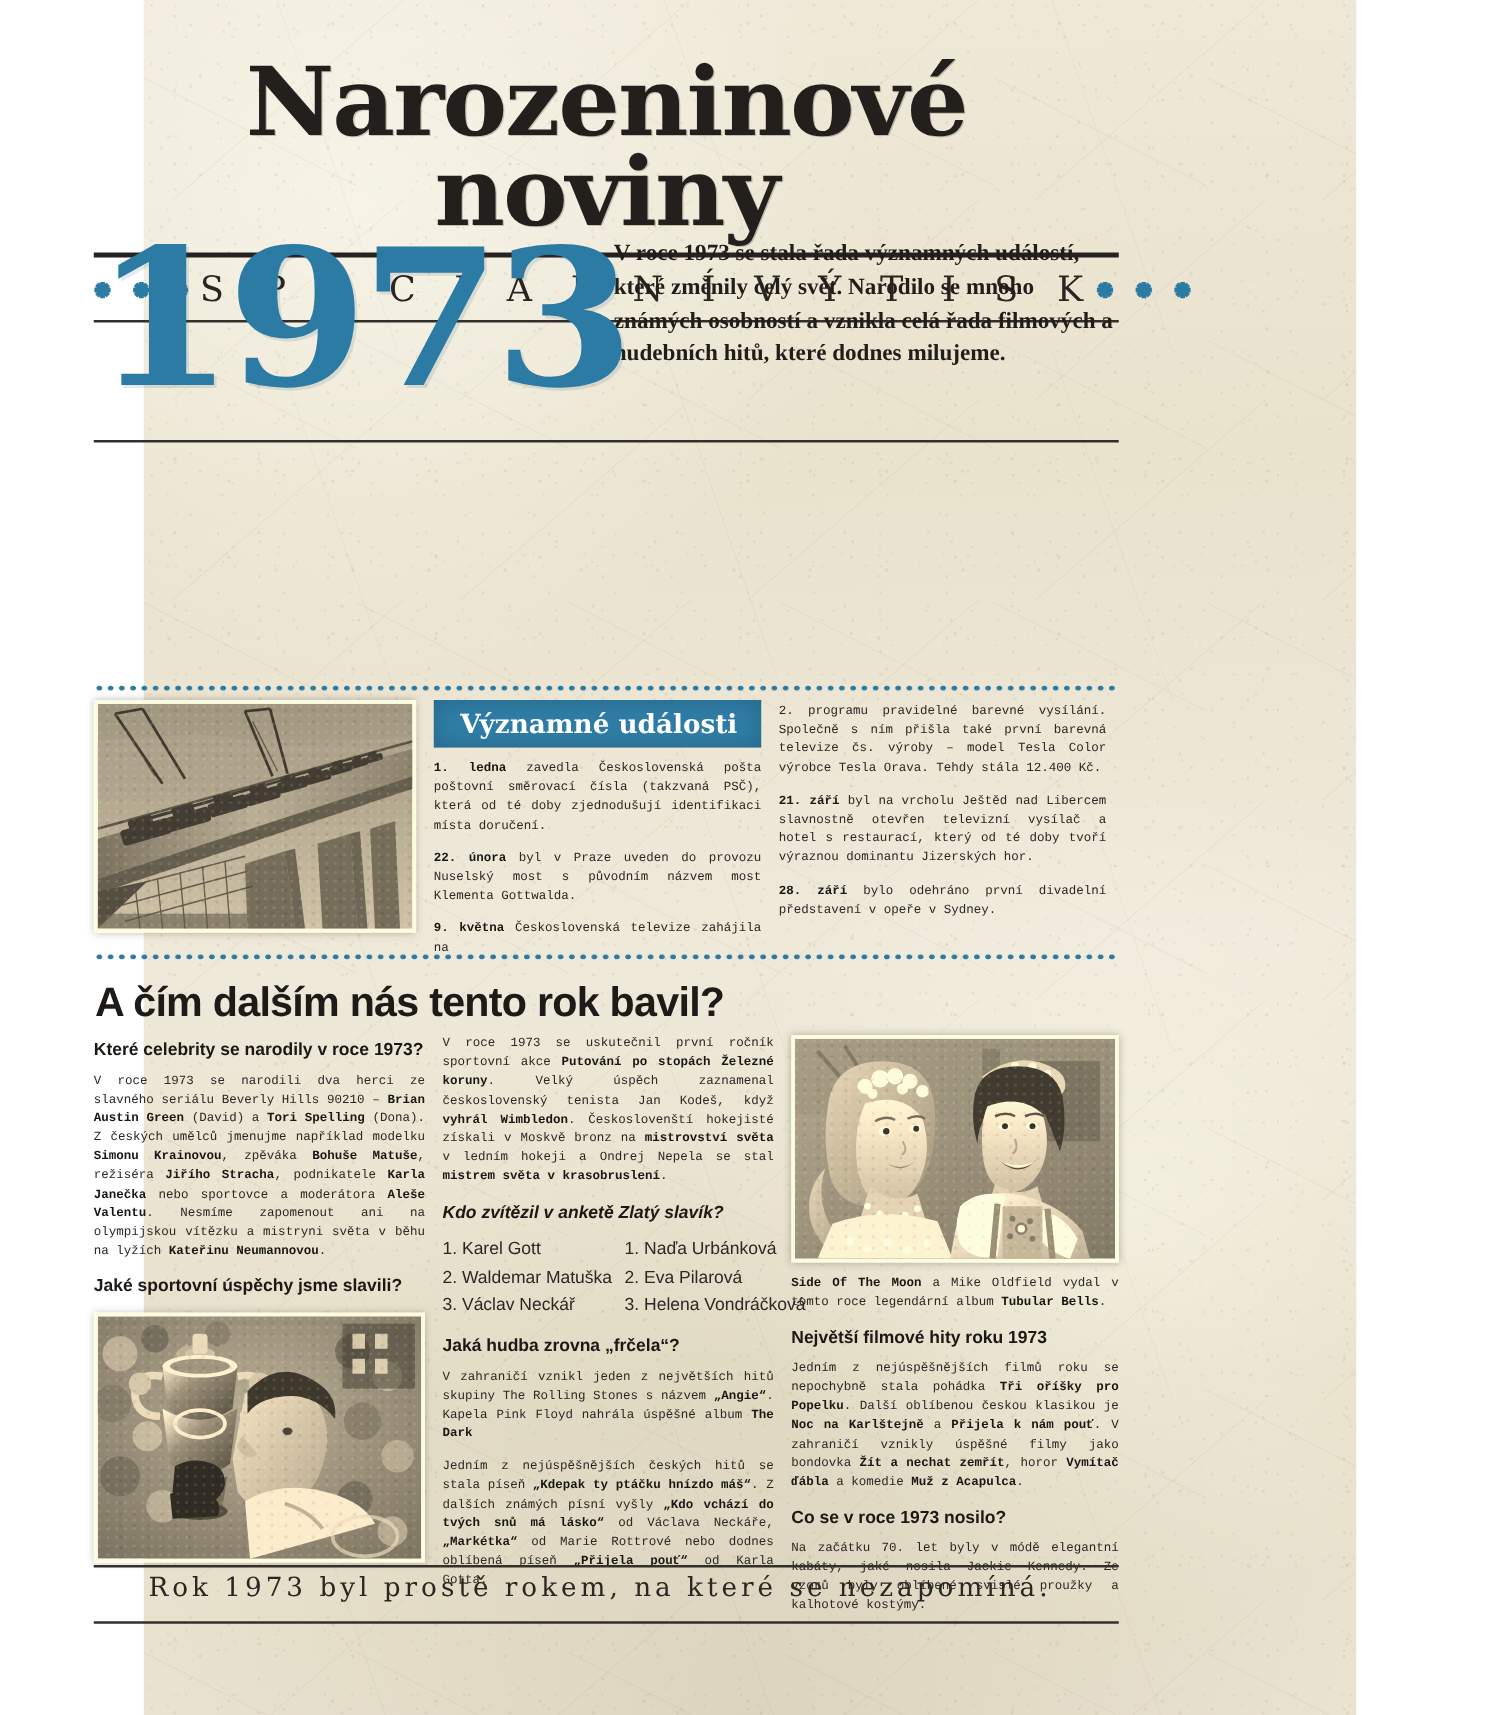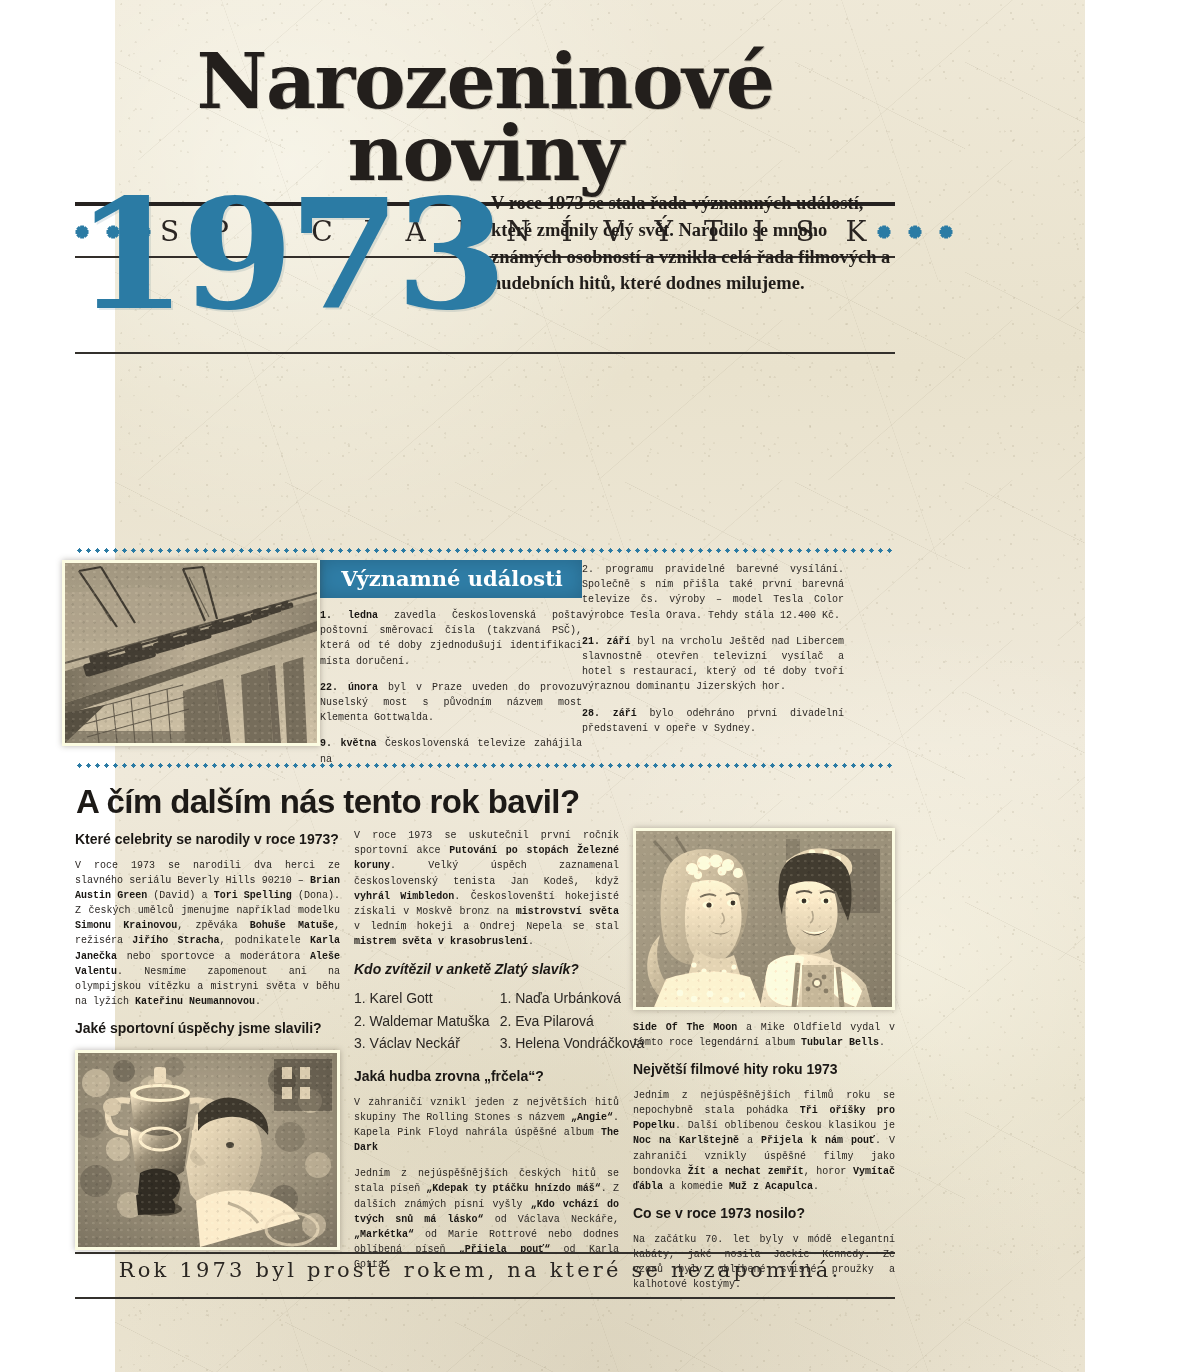--- a/index.html
+++ b/index.html
@@ -141,21 +141,21 @@
   }
 
   
   .dots {
     position: absolute; left: 75px; width: 820px; height: 5px;
     background-image: radial-gradient(circle, #2b7ba4 0 2px, transparent 2.2px);
     background-size: 9px 5px; background-repeat: repeat-x;
   }
 
   
-  .events { position: absolute; left: 62px; top: 560px; width: 820px; display: flex; }
+  .events { position: absolute; left: 75px; top: 560px; width: 820px; display: flex; gap: 14px; }
   .photo {
     border: 3px solid #f3efe2;
     box-shadow: 0 0 6px rgba(60,52,40,.35);
     position: relative; overflow: hidden;
     filter: sepia(.42) contrast(1.04) brightness(.99);
   }
   .photo .grain {
     position: absolute; inset: 0; pointer-events: none; opacity: .20;
     background-image:
       radial-gradient(circle at 20% 30%, rgba(255,255,255,.5) 0 1px, transparent 1.5px),

